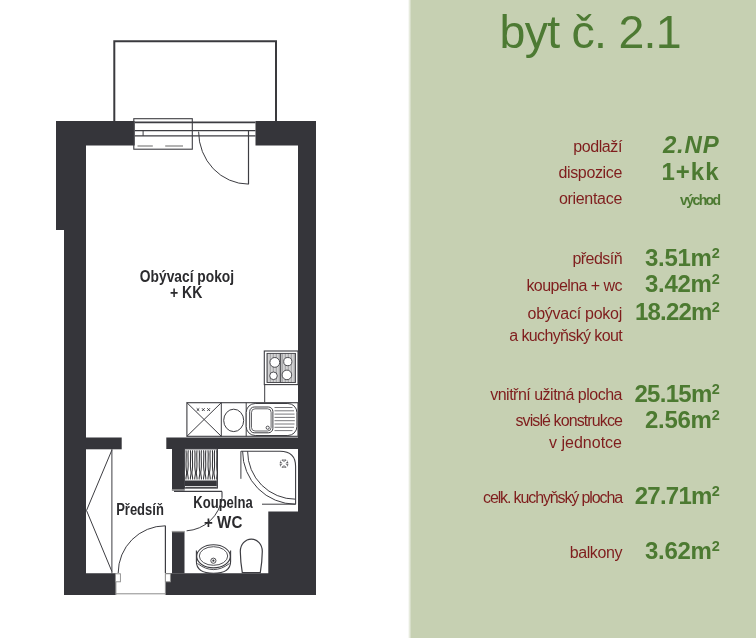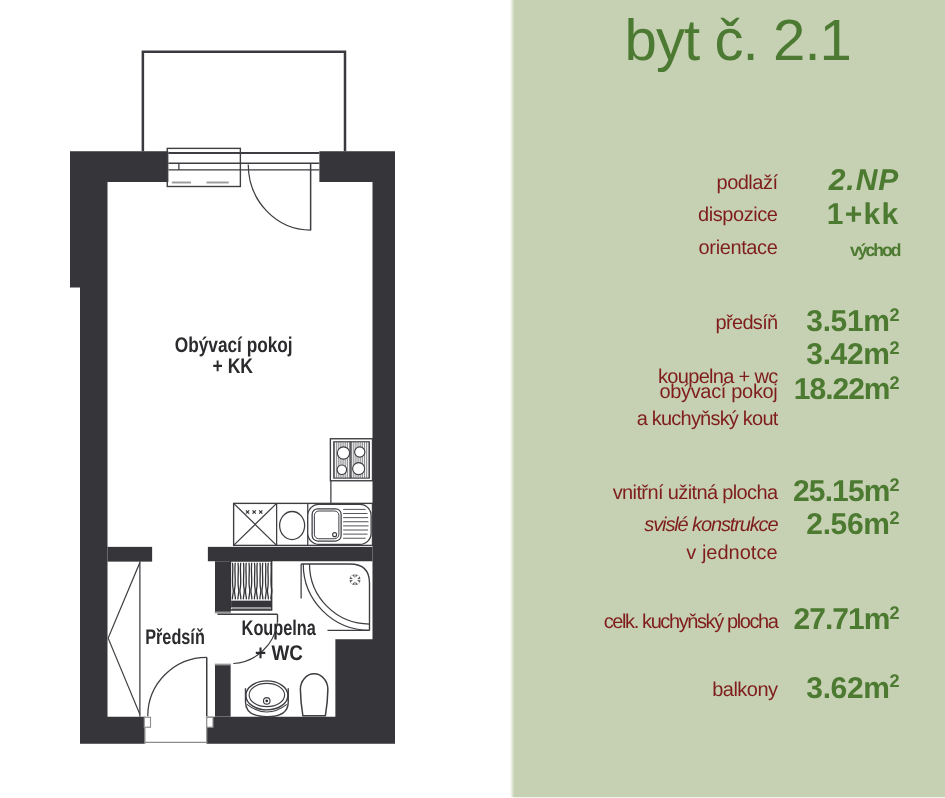--- a/index.html
+++ b/index.html
@@ -187,31 +187,31 @@
 
 <div class="lab" style="top:162.8px;letter-spacing:-0.35px;">dispozice</div>
 <div class="val" style="top:159.6px;letter-spacing:1px;">1+kk</div>
 
 <div class="lab" style="top:189.2px;letter-spacing:-0.3px;">orientace</div>
 <div class="val" style="top:190.2px;font-size:14px;line-height:20.5px;letter-spacing:-1.6px;">východ</div>
 
 <div class="lab" style="top:248.6px;letter-spacing:-0.55px;">předsíň</div>
 <div class="val" style="top:245.8px;letter-spacing:-0.3px;">3.51m<span class="sq">2</span></div>
 
-<div class="lab" style="top:275.5px;letter-spacing:-0.55px;margin-top:16px;">koupelna + wc</div>
+<div class="lab" style="top:275.5px;letter-spacing:-0.55px;">koupelna + wc</div>
 <div class="val" style="top:272.3px;letter-spacing:-0.3px;">3.42m<span class="sq">2</span></div>
 
 <div class="lab" style="top:304px;letter-spacing:-0.26px;">obývací pokoj</div>
 <div class="lab" style="top:326.2px;letter-spacing:-0.63px;">a kuchyňský kout</div>
 <div class="val" style="top:300.1px;letter-spacing:-0.8px;">18.22m<span class="sq">2</span></div>
 
 <div class="lab" style="top:384.7px;letter-spacing:-0.5px;">vnitřní užitná plocha</div>
 <div class="val" style="top:381.5px;letter-spacing:-0.7px;">25.15m<span class="sq">2</span></div>
 
-<div class="lab" style="top:411.1px;letter-spacing:-0.9px;font-style:italic;">svislé konstrukce</div>
+<div class="lab" style="top:411.1px;letter-spacing:-0.9px;">svislé konstrukce</div>
 <div class="lab" style="top:432.7px;letter-spacing:0px;">v jednotce</div>
 <div class="val" style="top:407.9px;letter-spacing:-0.3px;">2.56m<span class="sq">2</span></div>
 
 <div class="lab" style="top:488.4px;letter-spacing:-1.12px;">celk. kuchyňský plocha</div>
 <div class="val" style="top:484.2px;letter-spacing:-0.75px;">27.71m<span class="sq">2</span></div>
 
 <div class="lab" style="top:543.2px;letter-spacing:-0.42px;">balkony</div>
 <div class="val" style="top:539.2px;letter-spacing:-0.3px;">3.62m<span class="sq">2</span></div>
 
 </body></html>

